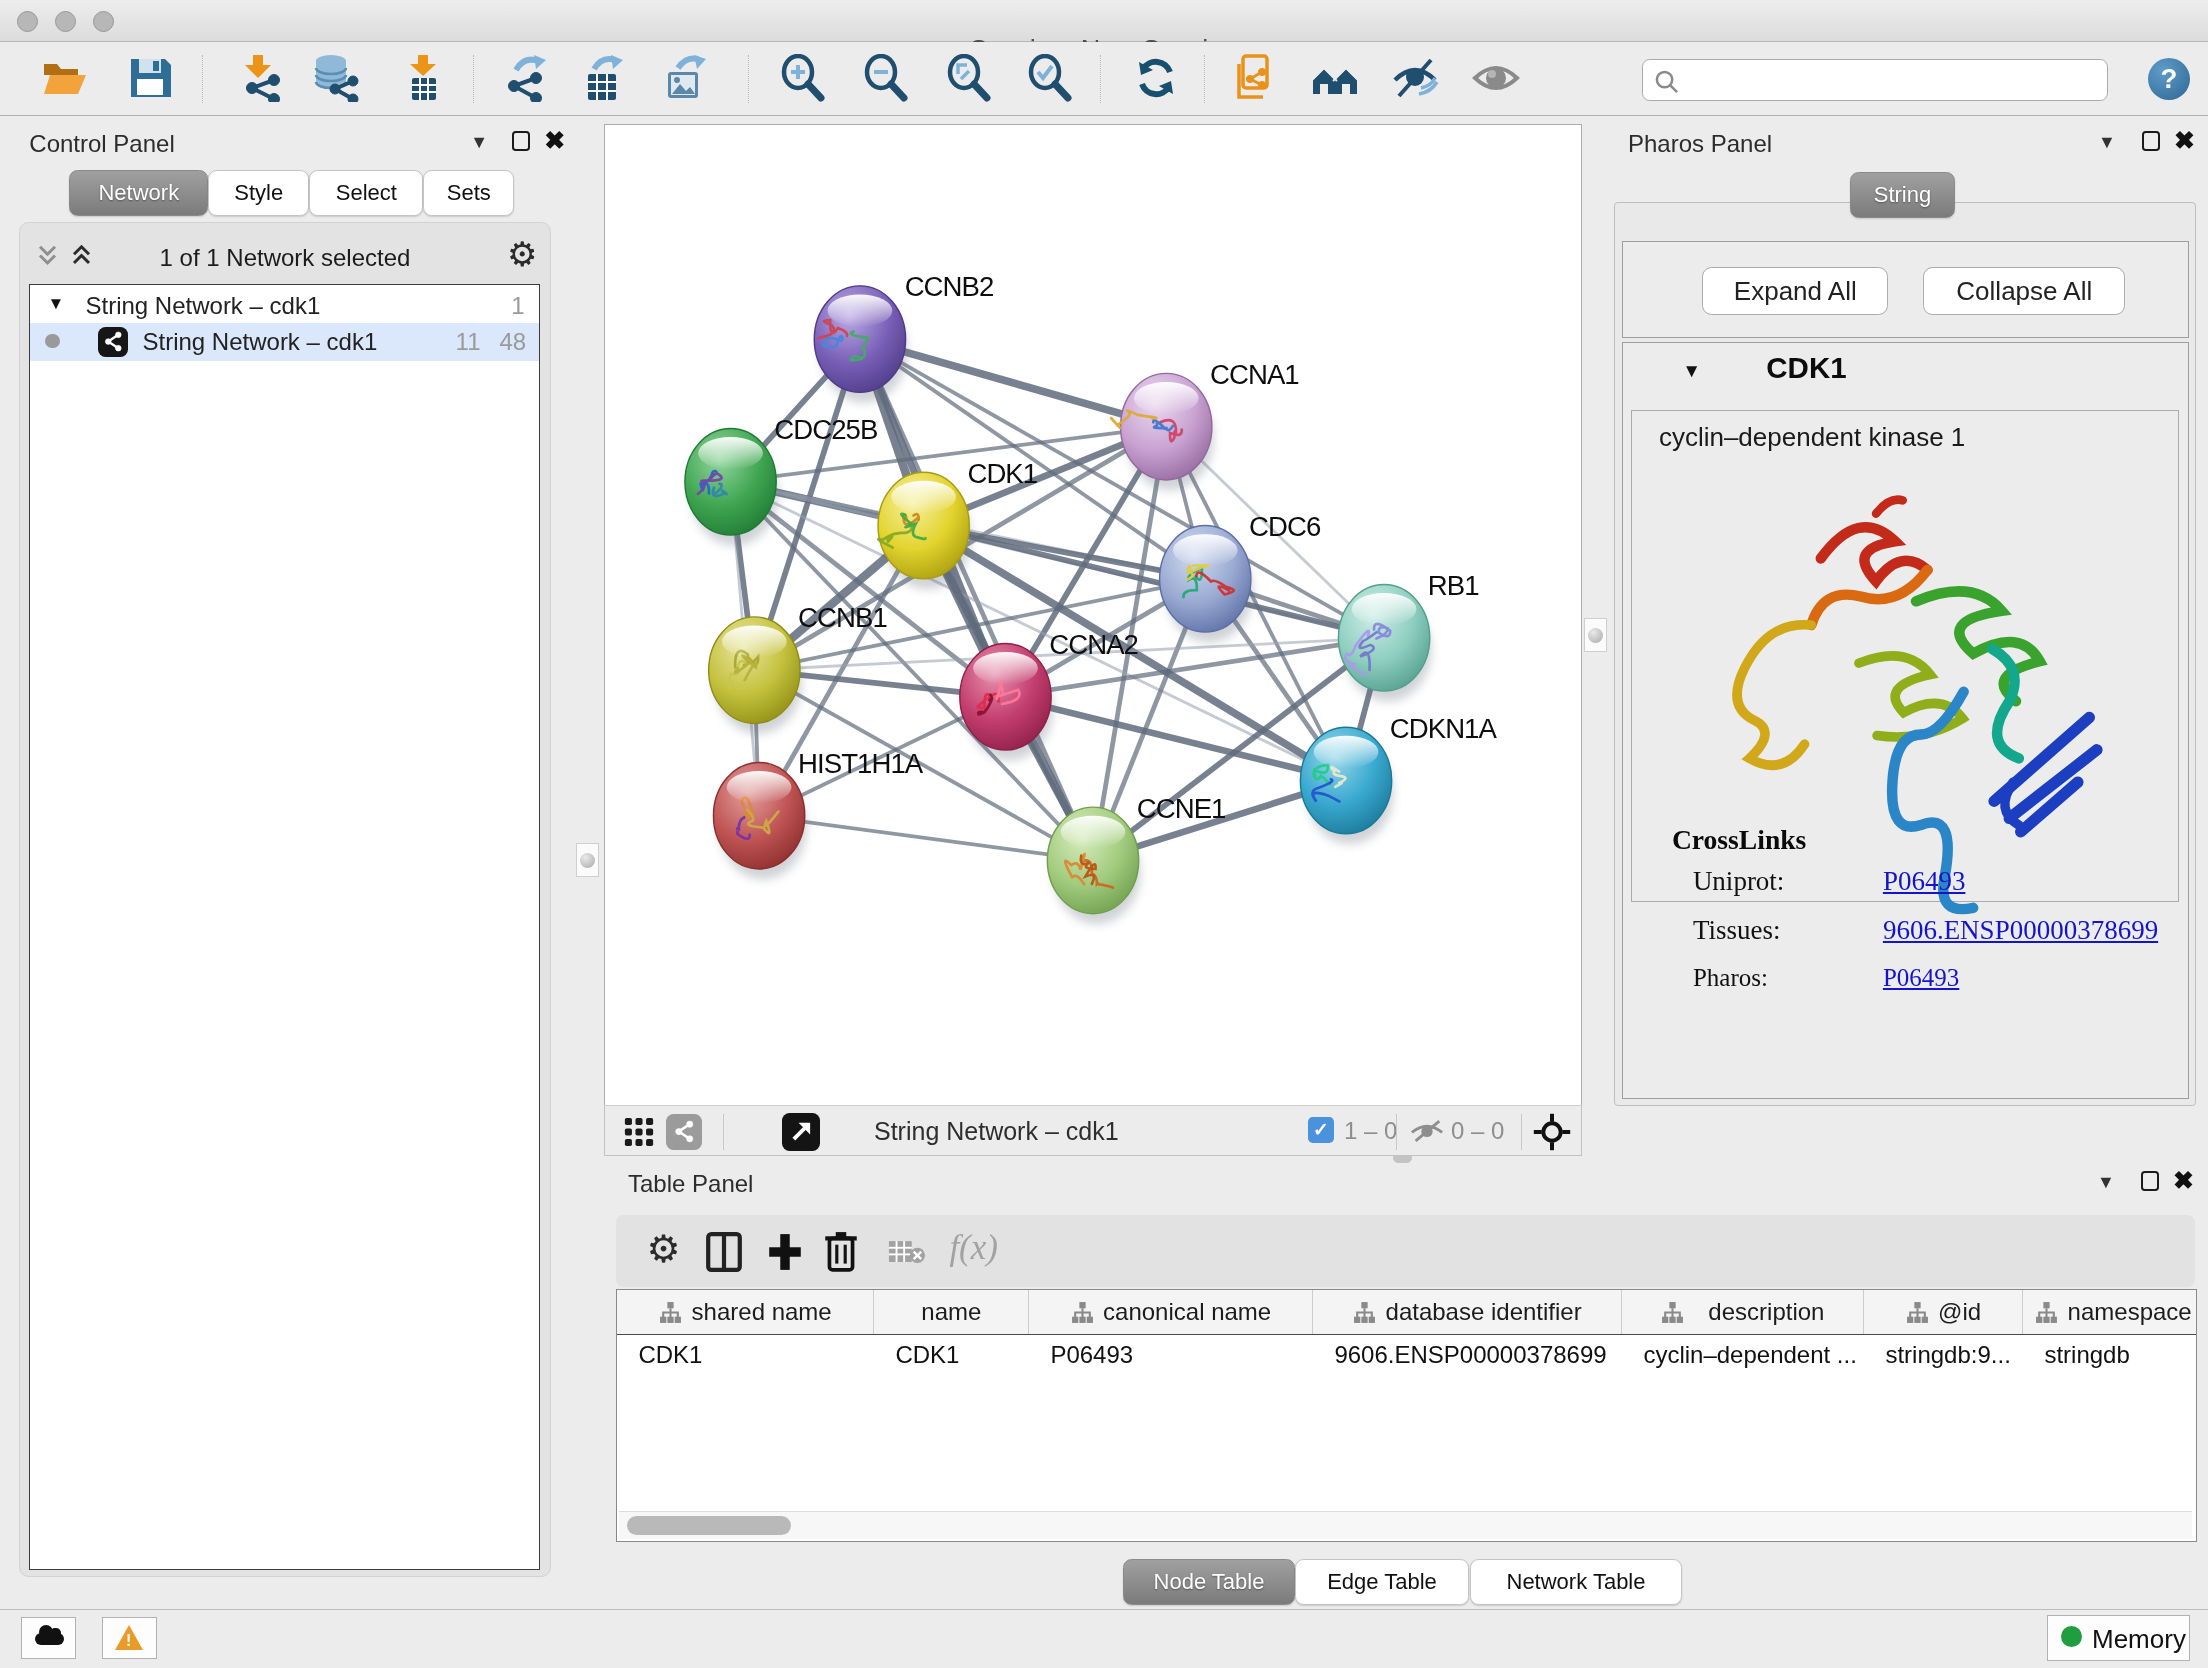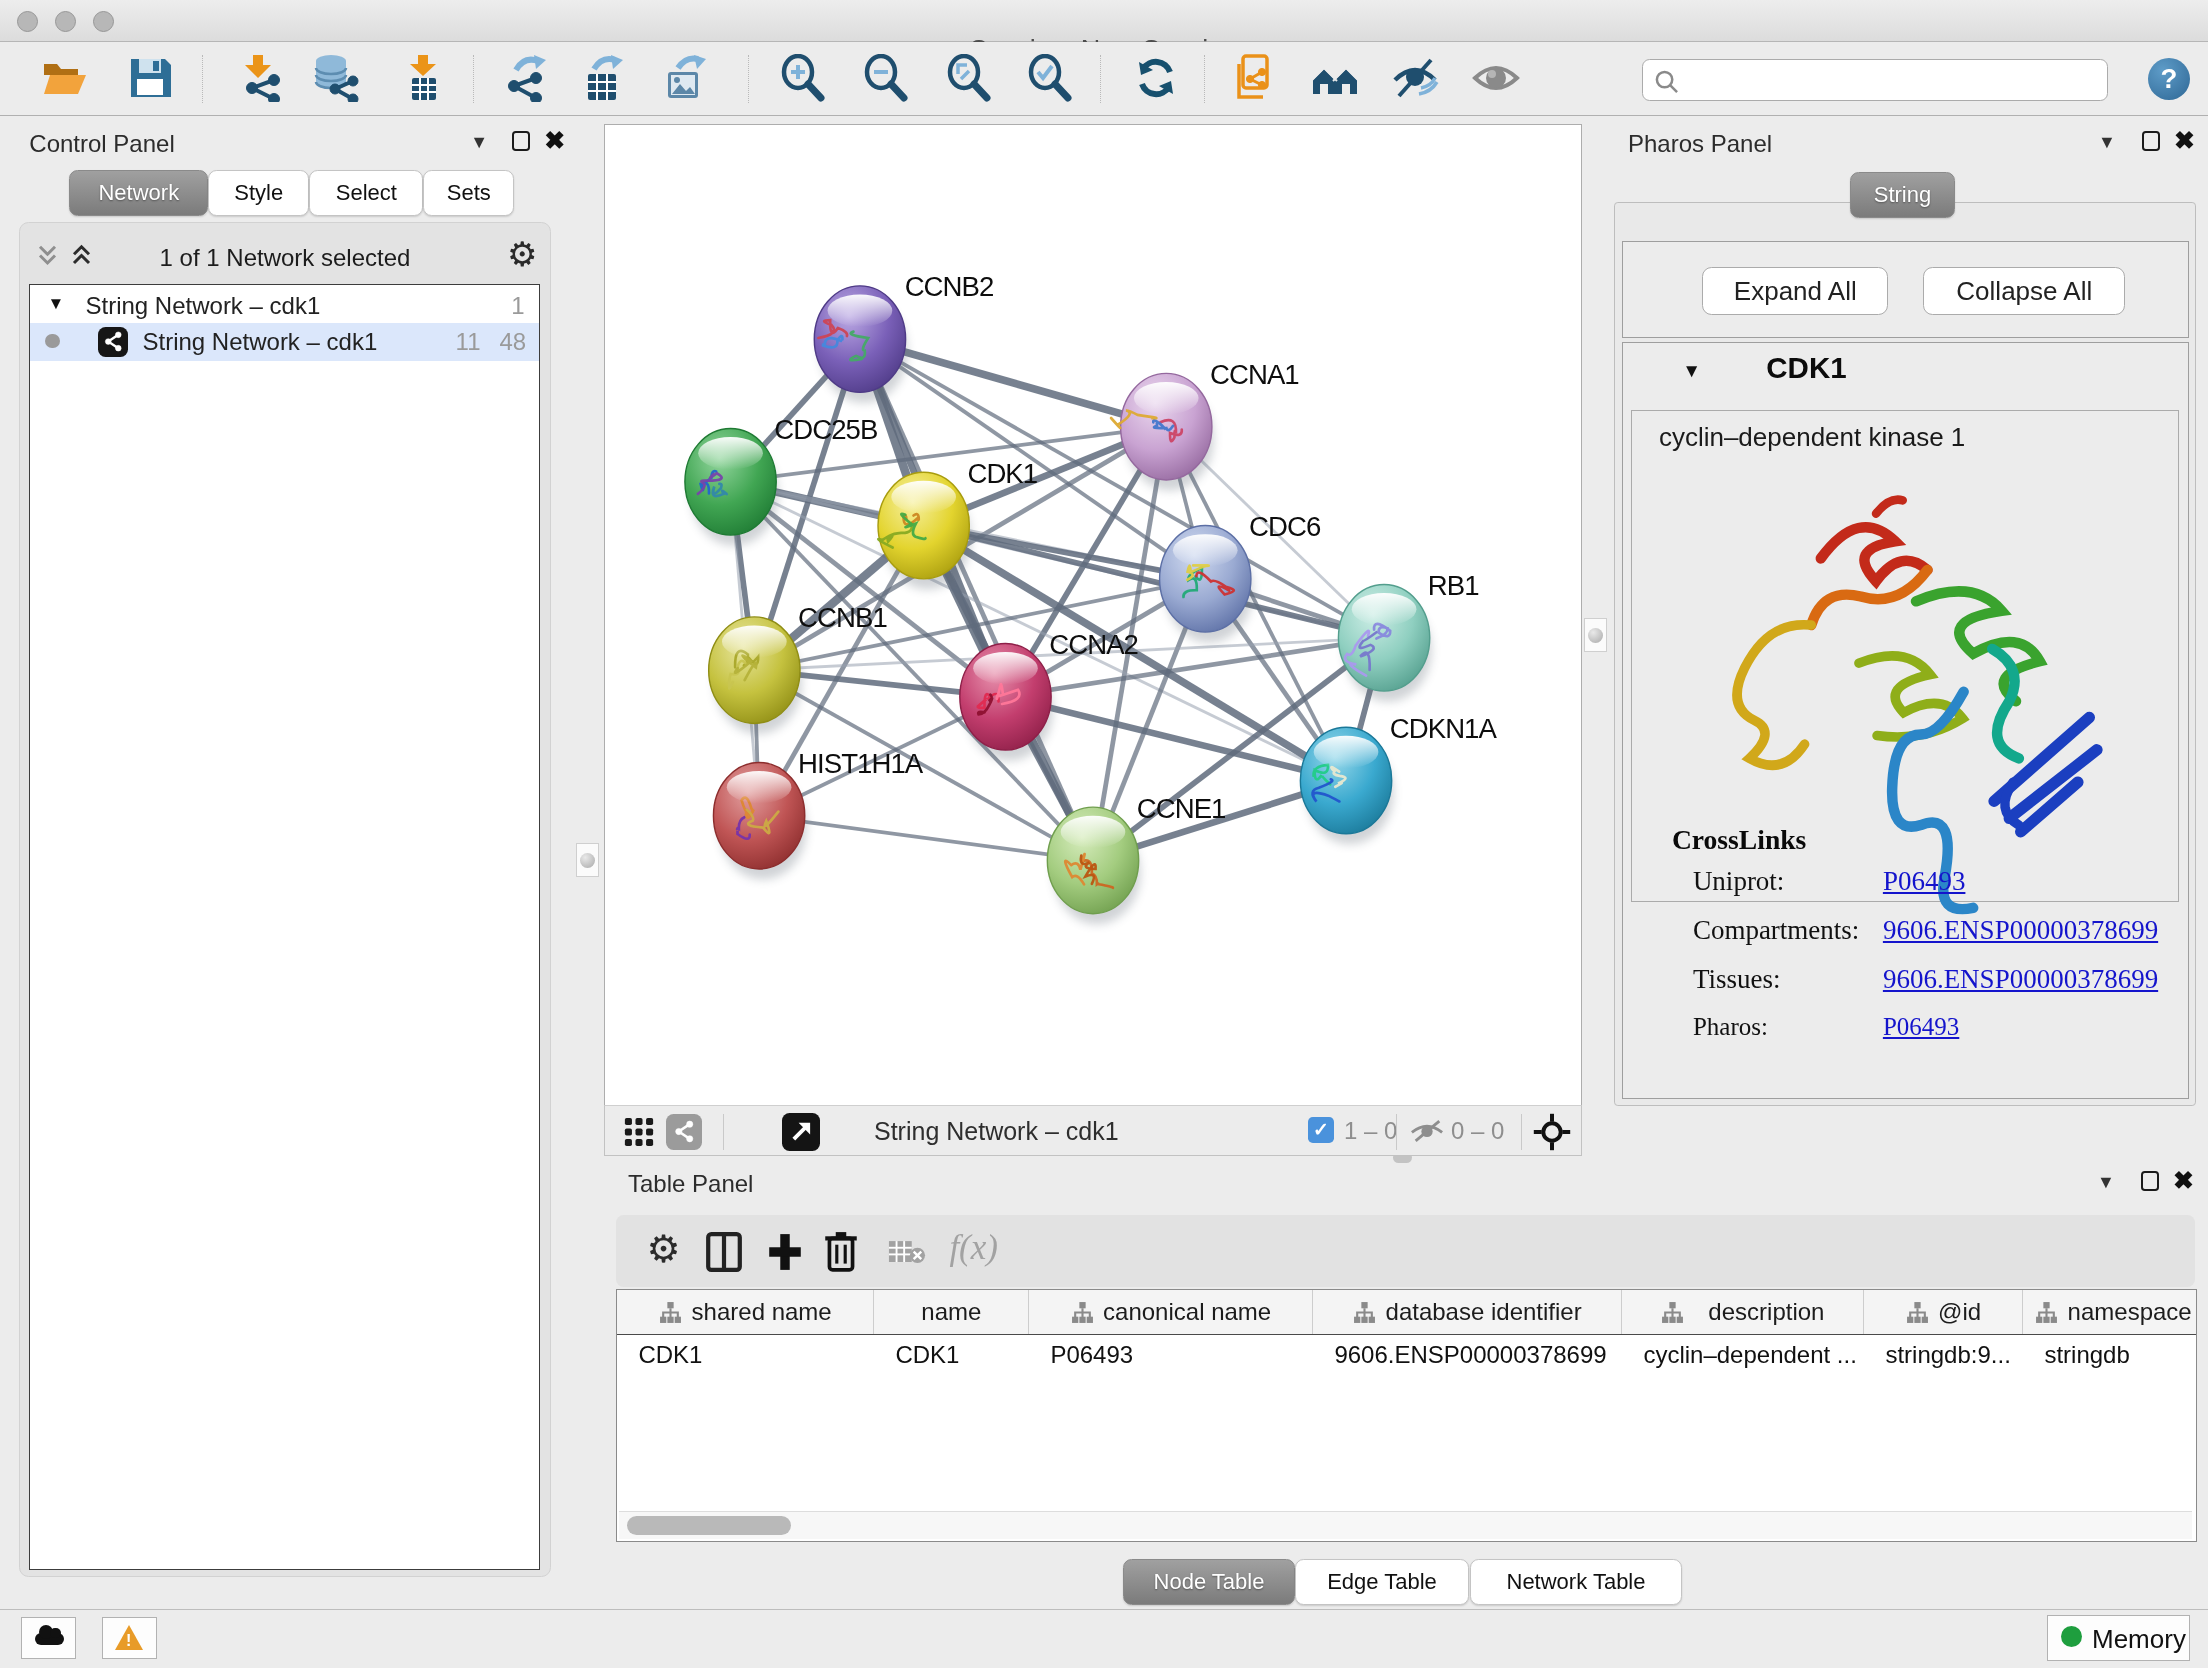--- a/index.html
+++ b/index.html
@@ -617,21 +617,20 @@
           <path d="M330 190 q35 20 18 55 q-30 45 10 60" stroke="#13a88c" stroke-width="11" fill="none" stroke-linecap="round"></path>
           <path d="M300 235 q-25 45 -45 45 q-28 0 -30 55 q-2 50 30 40 q38 -15 25 55 q-8 40 30 32" stroke="#2b86c8" stroke-width="11" fill="none" stroke-linecap="round"></path>
           <path d="M432 262 l-100 88 M440 296 l-92 72 M420 330 l-60 52" stroke="#1b3fc0" stroke-width="12" fill="none" stroke-linecap="round"></path>
           <path d="M352 330 q-20 30 6 45" stroke="#1b3fc0" stroke-width="10" fill="none" stroke-linecap="round"></path>
           <path d="M208 48 q14 -18 28 -14" stroke="#c32a1a" stroke-width="9" fill="none" stroke-linecap="round"></path>
         </svg>
 
         <span class="abs serif" style="left:40px;top:413px;font-size:27.6px;font-weight:bold;color:#0a0a0a">CrossLinks</span>
         <div class="abs" id="crosslinks-rows" style="left:61px;top:455px;width:476px">
             <div class="serif" style="height: 49px; font-size: 27px;"><span style="display: inline-block; width: 190px; color: rgb(17, 17, 17);">Uniprot:</span><span class="xlink">P06493</span></div>
-            <div class="serif" style="height: 49px; font-size: 27px;"><span style="display: inline-block; width: 190px; color: rgb(17, 17, 17);">Compartments:</span><span class="xlink">9606.ENSP00000378699</span></div>
             <div class="serif" style="height: 49px; font-size: 27px;"><span style="display: inline-block; width: 190px; color: rgb(17, 17, 17);">Tissues:</span><span class="xlink">9606.ENSP00000378699</span></div>
             <div class="serif" style="height: 49px; font-size: 25px;"><span style="display: inline-block; width: 190px; color: rgb(17, 17, 17);">Pharos:</span><span class="xlink">P06493</span></div>
           </div>
       </div>
     </div>
   </div>
 </div>
 
 <div class="abs tbl-panel">
   <span class="abs panel-title" style="left:24px;top:7.6px">Table Panel</span>

